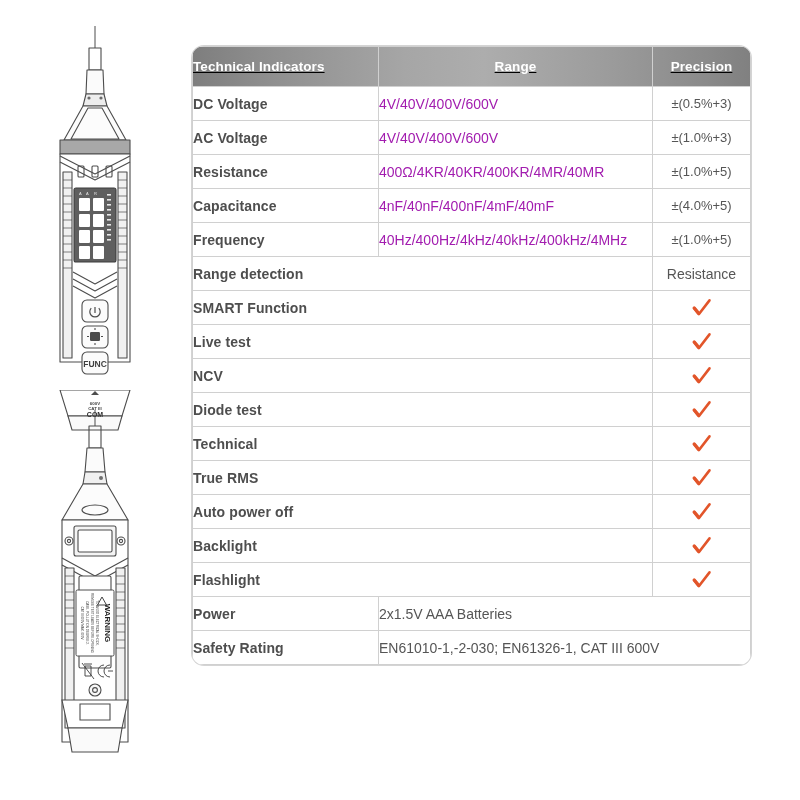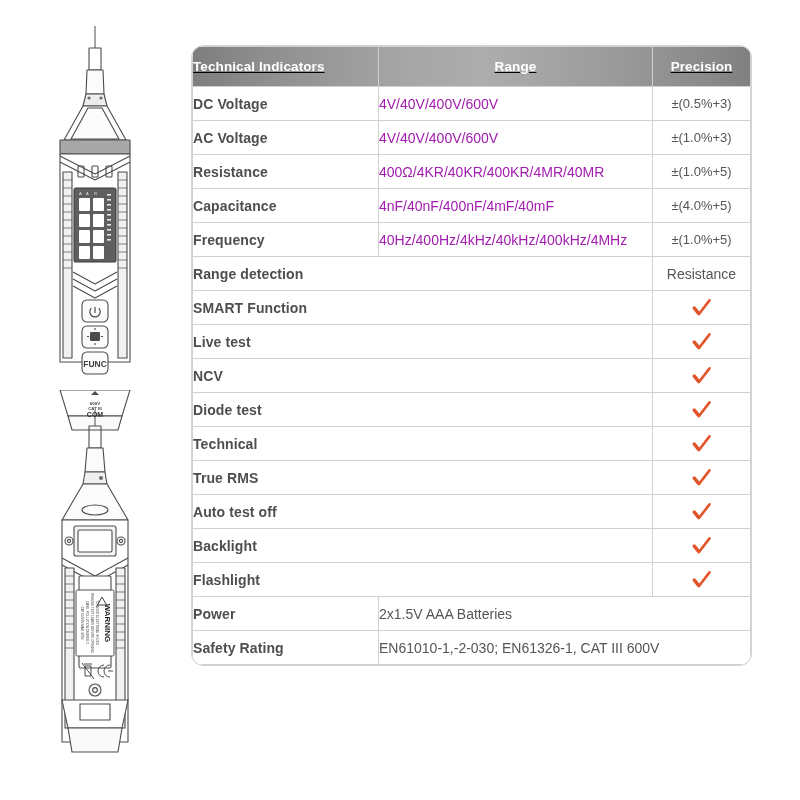--- a/index.html
+++ b/index.html
@@ -448,21 +448,21 @@
           <td class="check">
   <span class="tick">
     <svg width="22" height="22" viewBox="0 0 22 22">
       <path d="M3.5 11.4 L8 17 L18.5 3.4" fill="none" stroke="#E2552A" stroke-width="2.6" stroke-linecap="round" stroke-linejoin="round"></path>
       <path d="M3.2 11.0 L7.6 16.4" fill="none" stroke="#E2552A" stroke-width="3.4" stroke-linecap="round"></path>
     </svg>
   </span>
 </td>
         </tr>
         <tr>
-          <td class="label" colspan="2">Auto test off</td>
+          <td class="label" colspan="2">Auto power off</td>
           <td class="check">
   <span class="tick">
     <svg width="22" height="22" viewBox="0 0 22 22">
       <path d="M3.5 11.4 L8 17 L18.5 3.4" fill="none" stroke="#E2552A" stroke-width="2.6" stroke-linecap="round" stroke-linejoin="round"></path>
       <path d="M3.2 11.0 L7.6 16.4" fill="none" stroke="#E2552A" stroke-width="3.4" stroke-linecap="round"></path>
     </svg>
   </span>
 </td>
         </tr>
         <tr>

